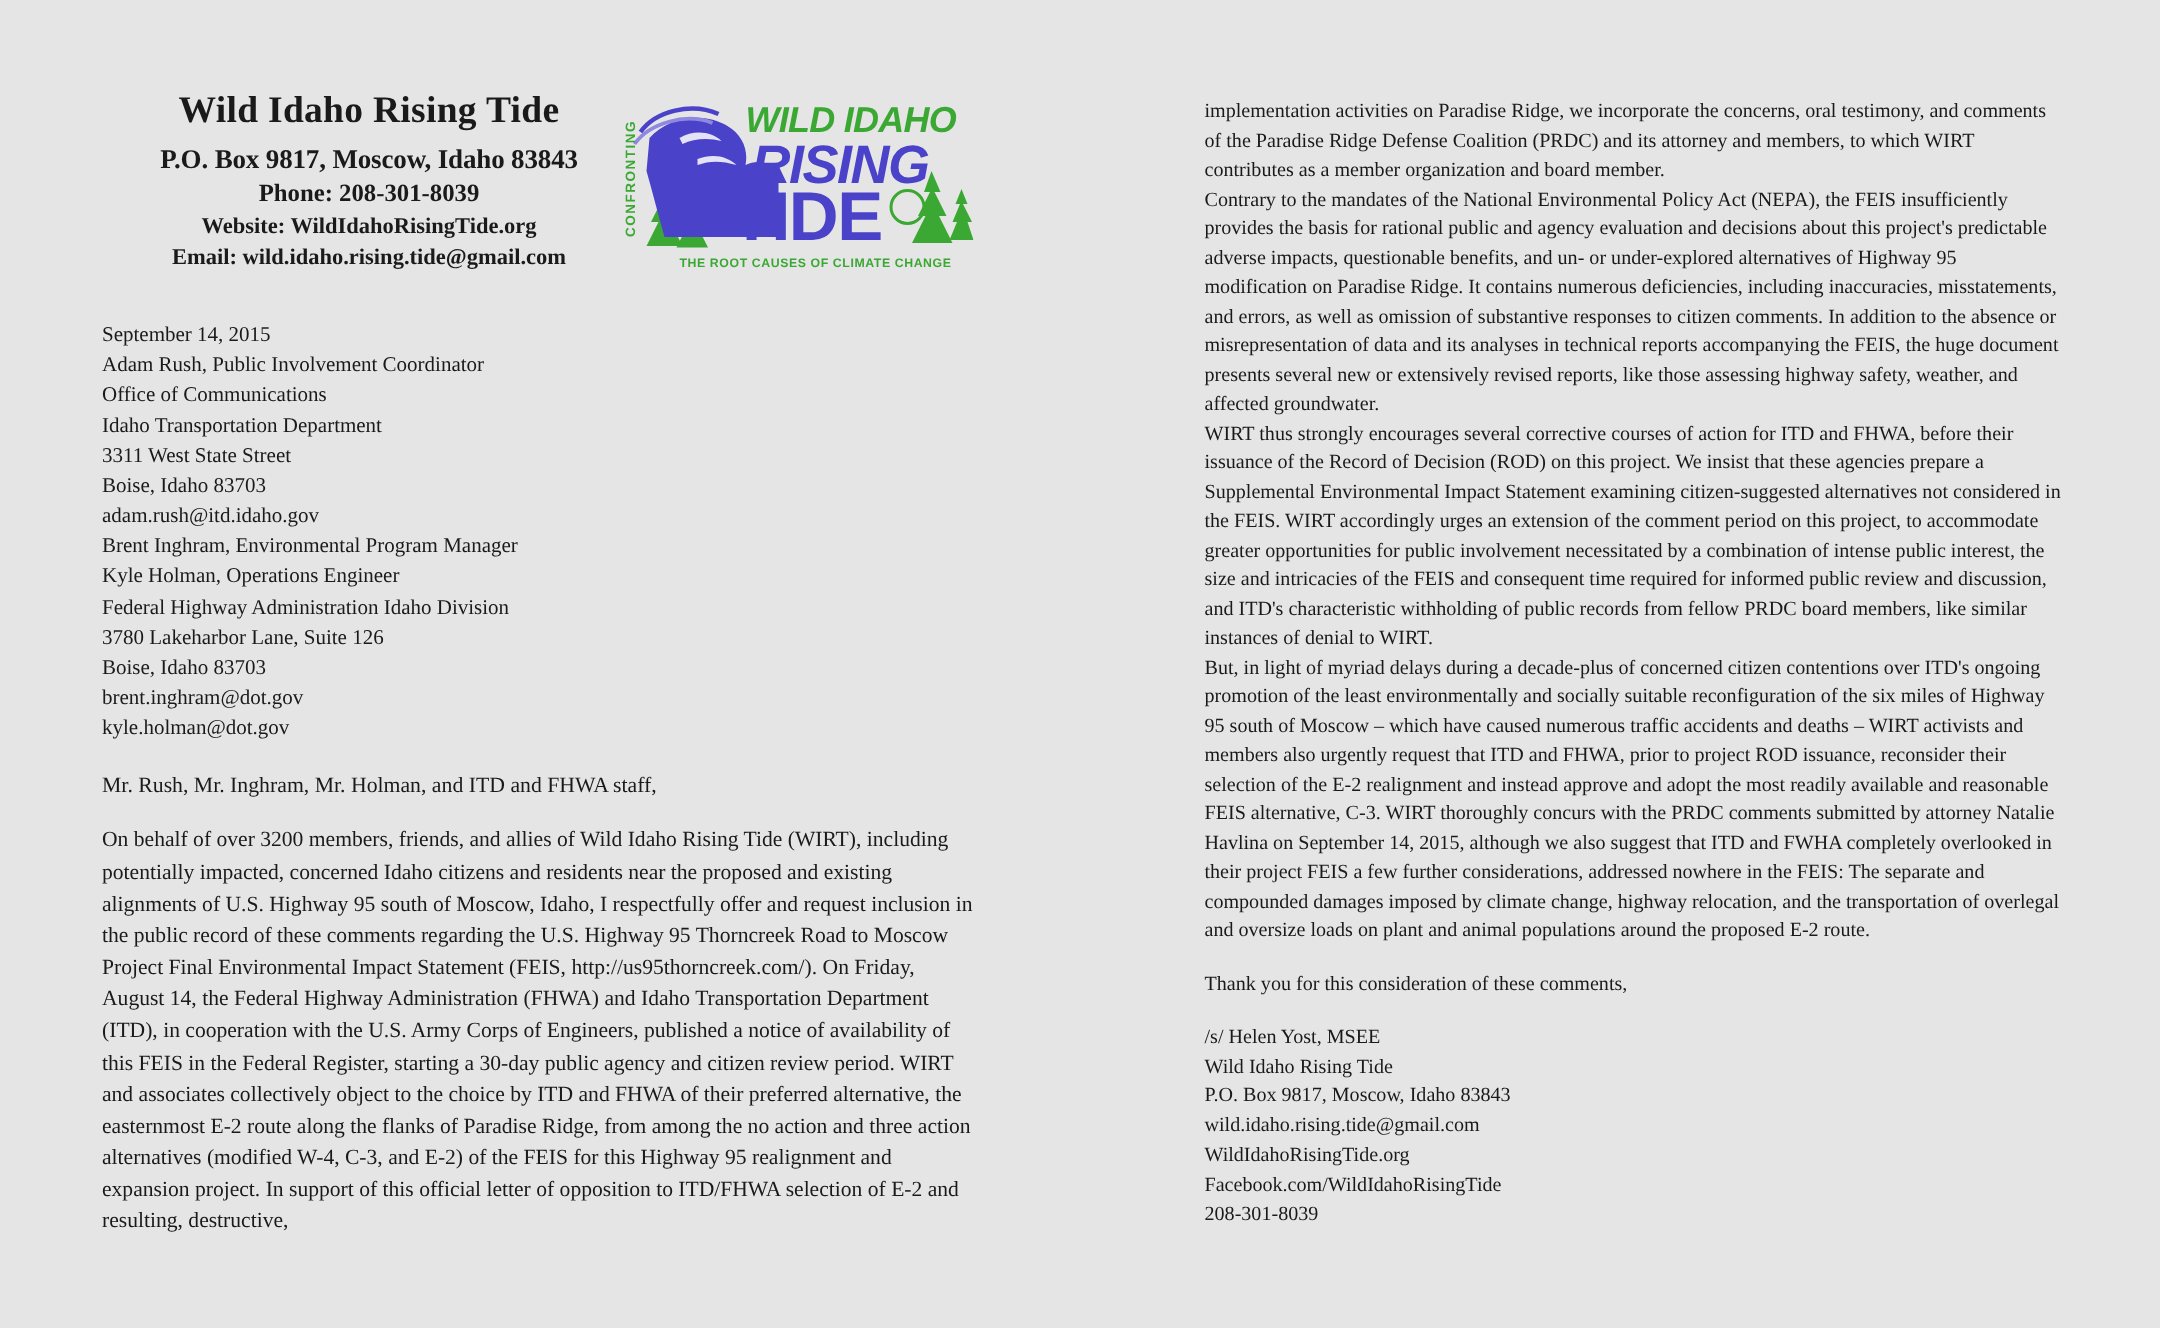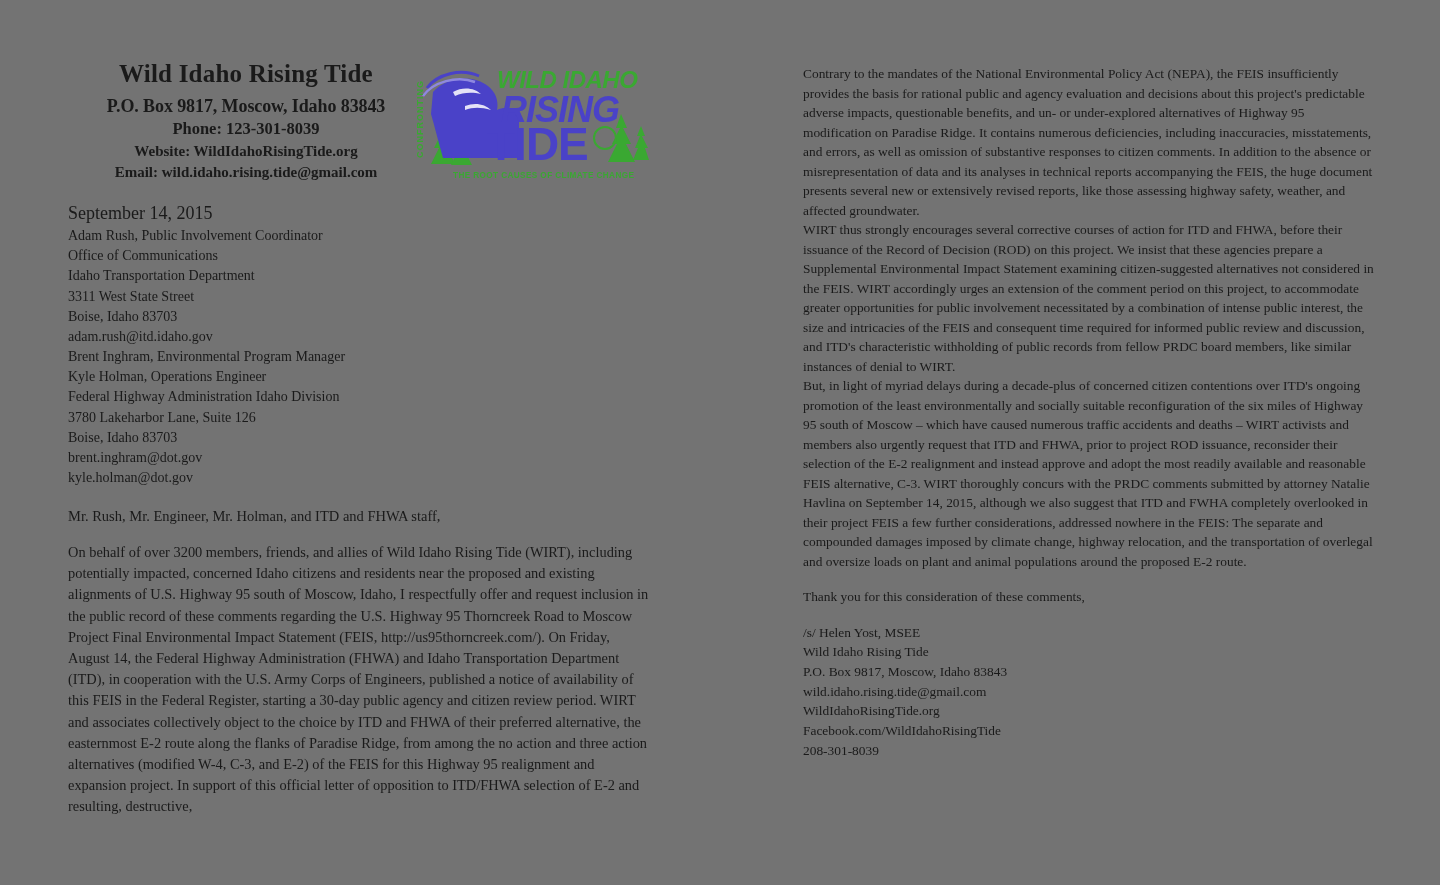--- a/index.html
+++ b/index.html
@@ -13,21 +13,21 @@
     height: 885px;
     overflow: hidden;
     font-family: "Liberation Serif", "DejaVu Serif", serif;
     color: #1a1a1a;
     position: relative;
   }
 
   .page {
     position: absolute;
     inset: 0;
-    background: #737373;
+    background: #e5e5e5;
   }
 
   
   .col-left {
     position: absolute;
     left: 68px;
     top: 60px;
     width: 582px;
   }
   .col-right {
@@ -76,22 +76,23 @@
     position: absolute;
     left: 341px;
     top: 2px;
     width: 240px;
     height: 128px;
   }
   .logo svg { display: block; width: 240px; height: 128px; }
 
   
   .date-line {
-    font-size: 18px;
+    font-size: 14px;
     line-height: 1.45;
+    margin-top: 14px;
   }
   .block {
     font-size: 14px;
     line-height: 1.44;
     white-space: pre-line;
   }
   .sent-line {
     font-size: 13.5px;
     line-height: 1.45;
     margin-top: 19px;
@@ -143,21 +144,21 @@
 
 <div class="page">
 
   <div class="col-left">
 
     <div class="letterhead">
 
       <div class="lh-text">
         <div class="org-name">Wild Idaho Rising Tide</div>
         <div class="lh-line addr">P.O. Box 9817, Moscow, Idaho 83843</div>
-        <div class="lh-line">Phone: 123-301-8039</div>
+        <div class="lh-line">Phone: 208-301-8039</div>
         <div class="lh-line small">Website: WildIdahoRisingTide.org</div>
         <div class="lh-line small">Email: wild.idaho.rising.tide@gmail.com</div>
       </div>
 
       <div class="logo">
         <svg viewBox="0 0 240 128" xmlns="http://www.w3.org/2000/svg">
 
           <g fill="#3aa832">
             <path d="M34 60 L40 72 L36 72 L43 86 L38 86 L46 102 L22 102 L30 86 L25 86 L32 72 L28 72 Z"></path>
             <path d="M52 66 L57 77 L54 77 L60 89 L56 89 L63 103 L42 103 L49 89 L45 89 L51 77 L48 77 Z"></path>
@@ -208,27 +209,28 @@
     <div class="block">Brent Inghram, Environmental Program Manager
 Kyle Holman, Operations Engineer
 Federal Highway Administration Idaho Division
 3780 Lakeharbor Lane, Suite 126
 Boise, Idaho 83703
 brent.inghram@dot.gov
 kyle.holman@dot.gov</div>
 
 
 
-    <div class="salutation">Mr. Rush, Mr. Engineer, Mr. Holman, and ITD and FHWA staff,</div>
+    <div class="salutation">Mr. Rush, Mr. Inghram, Mr. Holman, and ITD and FHWA staff,</div>
 
     <div class="para">On behalf of over 3200 members, friends, and allies of Wild Idaho Rising Tide (WIRT), including potentially impacted, concerned Idaho citizens and residents near the proposed and existing alignments of U.S. Highway 95 south of Moscow, Idaho, I respectfully offer and request inclusion in the public record of these comments regarding the U.S. Highway 95 Thorncreek Road to Moscow Project Final Environmental Impact Statement (FEIS, http://us95thorncreek.com/).  On Friday, August 14, the Federal Highway Administration (FHWA) and Idaho Transportation Department (ITD), in cooperation with the U.S. Army Corps of Engineers, published a notice of availability of this FEIS in the Federal Register, starting a 30-day public agency and citizen review period.  WIRT and associates collectively object to the choice by ITD and FHWA of their preferred alternative, the easternmost E-2 route along the flanks of Paradise Ridge, from among the no action and three action alternatives (modified W-4, C-3, and E-2) of the FEIS for this Highway 95 realignment and expansion project.  In support of this official letter of opposition to ITD/FHWA selection of E-2 and resulting, destructive,</div>
   </div>
 
   <div class="col-right">
 
+    <div class="para">implementation activities on Paradise Ridge, we incorporate the concerns, oral testimony, and comments of the Paradise Ridge Defense Coalition (PRDC) and its attorney and members, to which WIRT contributes as a member organization and board member.</div>
 
     <div class="para">Contrary to the mandates of the National Environmental Policy Act (NEPA), the FEIS insufficiently provides the basis for rational public and agency evaluation and decisions about this project's predictable adverse impacts, questionable benefits, and un- or under-explored alternatives of Highway 95 modification on Paradise Ridge.  It contains numerous deficiencies, including inaccuracies, misstatements, and errors, as well as omission of substantive responses to citizen comments.  In addition to the absence or misrepresentation of data and its analyses in technical reports accompanying the FEIS, the huge document presents several new or extensively revised reports, like those assessing highway safety, weather, and affected groundwater.</div>
 
     <div class="para">WIRT thus strongly encourages several corrective courses of action for ITD and FHWA, before their issuance of the Record of Decision (ROD) on this project.  We insist that these agencies prepare a Supplemental Environmental Impact Statement examining citizen-suggested alternatives not considered in the FEIS.  WIRT accordingly urges an extension of the comment period on this project, to accommodate greater opportunities for public involvement necessitated by a combination of intense public interest, the size and intricacies of the FEIS and consequent time required for informed public review and discussion, and ITD's characteristic withholding of public records from fellow PRDC board members, like similar instances of denial to WIRT.</div>
 
     <div class="para">But, in light of myriad delays during a decade-plus of concerned citizen contentions over ITD's ongoing promotion of the least environmentally and socially suitable reconfiguration of the six miles of Highway 95 south of Moscow – which have caused numerous traffic accidents and deaths – WIRT activists and members also urgently request that ITD and FHWA, prior to project ROD issuance, reconsider their selection of the E-2 realignment and instead approve and adopt the most readily available and reasonable FEIS alternative, C-3.  WIRT thoroughly concurs with the PRDC comments submitted by attorney Natalie Havlina on September 14, 2015, although we also suggest that ITD and FWHA completely overlooked in their project FEIS a few further considerations, addressed nowhere in the FEIS: The separate and compounded damages imposed by climate change, highway relocation, and the transportation of overlegal and oversize loads on plant and animal populations around the proposed E-2 route.</div>
 
     <div class="closing">Thank you for this consideration of these comments,</div>
 
     <div class="signature">/s/ Helen Yost, MSEE

